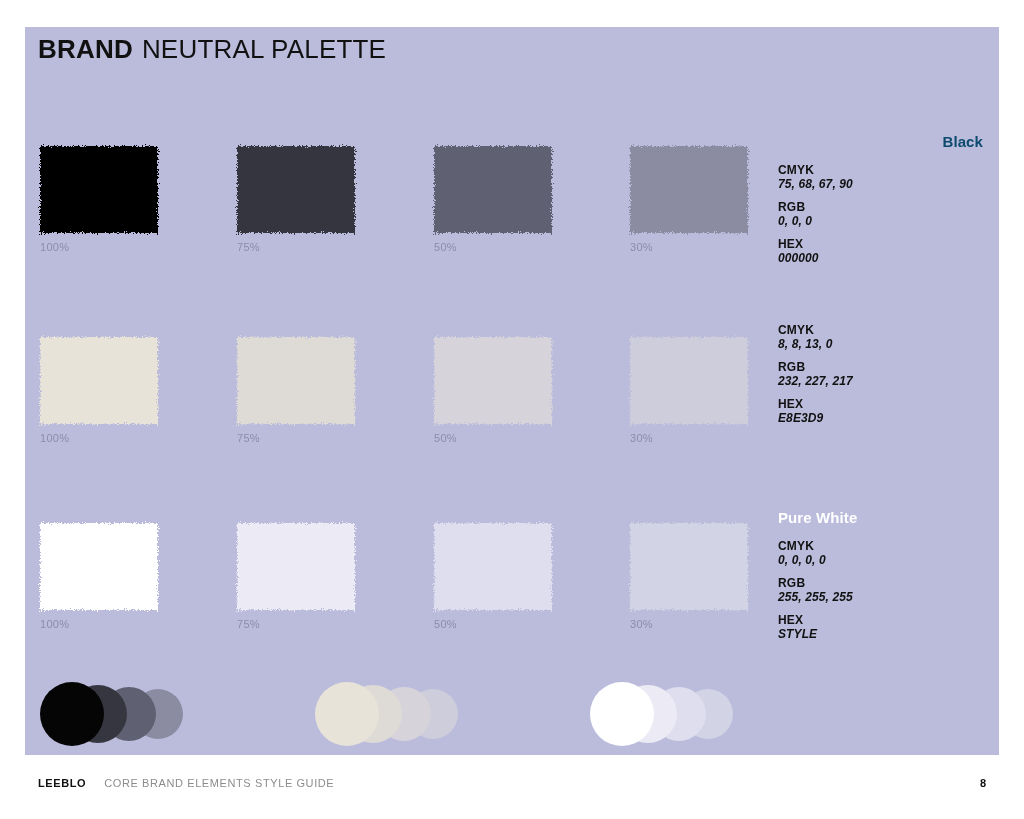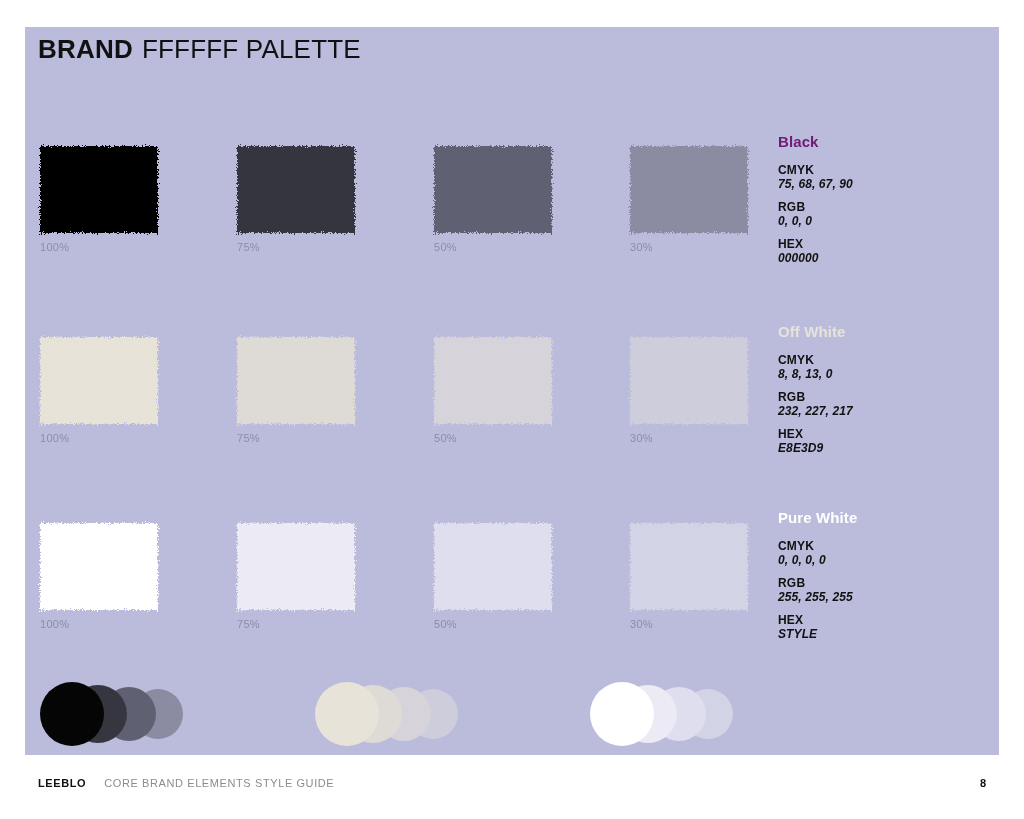--- a/index.html
+++ b/index.html
@@ -177,21 +177,21 @@
     <filter id="roughEdge" x="-12%" y="-14%" width="124%" height="128%">
       <feTurbulence type="fractalNoise" baseFrequency="0.75" numOctaves="4" seed="7" result="noise"></feTurbulence>
       <feDisplacementMap in="SourceGraphic" in2="noise" scale="7" xChannelSelector="R" yChannelSelector="G"></feDisplacementMap>
     </filter>
   </defs>
 </svg>
 
 <div id="page" style="background: rgb(187, 188, 220);">
 
   <div id="heading">
-    <span class="brand">BRAND</span><span class="rest">FFFFFF PALETTE</span>
+    <span class="brand">BRAND</span><span class="rest">NEUTRAL PALETTE</span>
   </div>
 
   <div class="row" id="row-0">
     <div class="swatch-cell c0">
       <div class="swatch" style="background: rgb(5, 5, 6);"></div>
       <div class="swatch-label">100%</div>
     </div>
     <div class="swatch-cell c1">
       <div class="swatch" style="background: rgb(53, 54, 63);"></div>
       <div class="swatch-label">75%</div>
@@ -238,37 +238,36 @@
       <div class="swatch" style="background: rgb(222, 222, 238);"></div>
       <div class="swatch-label">50%</div>
     </div>
     <div class="swatch-cell c3">
       <div class="swatch" style="background: rgb(210, 211, 229);"></div>
       <div class="swatch-label">30%</div>
     </div>
   </div>
 
   <div class="info" id="info-0">
-    <div class="info-title" style="color: #701a75;">Black</div>
+    <div class="info-title" style="color: #0c4a6e; text-align: right;">Black</div>
     <div class="info-line">
       <span class="info-key">CMYK</span>
       <span class="info-val">75, 68, 67, 90</span>
     </div>
     <div class="info-line">
       <span class="info-key">RGB</span>
       <span class="info-val">0, 0, 0</span>
     </div>
     <div class="info-line">
       <span class="info-key">HEX</span>
       <span class="info-val">000000</span>
     </div>
   </div>
 
   <div class="info" id="info-1">
-    <div class="info-title" style="color: rgb(232, 227, 217);">Off White</div>
     <div class="info-line">
       <span class="info-key">CMYK</span>
       <span class="info-val">8, 8, 13, 0</span>
     </div>
     <div class="info-line">
       <span class="info-key">RGB</span>
       <span class="info-val">232, 227, 217</span>
     </div>
     <div class="info-line">
       <span class="info-key">HEX</span>

